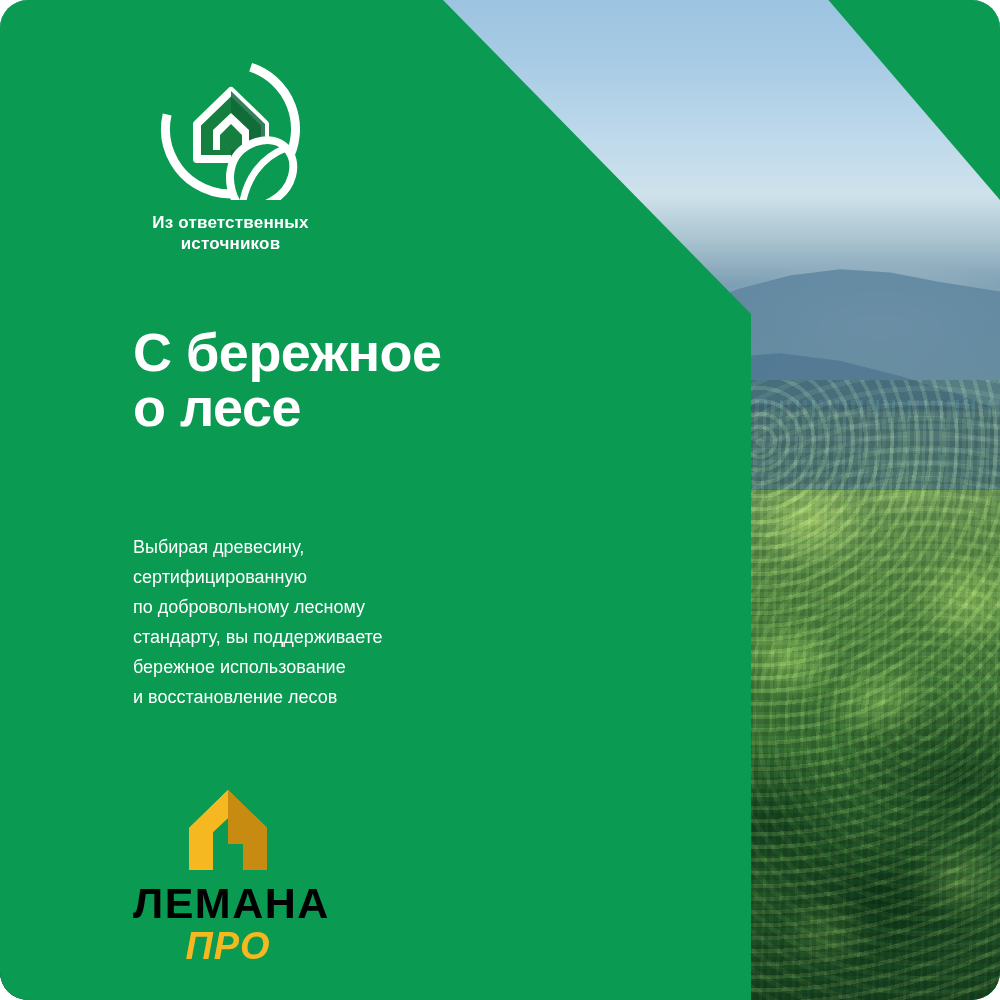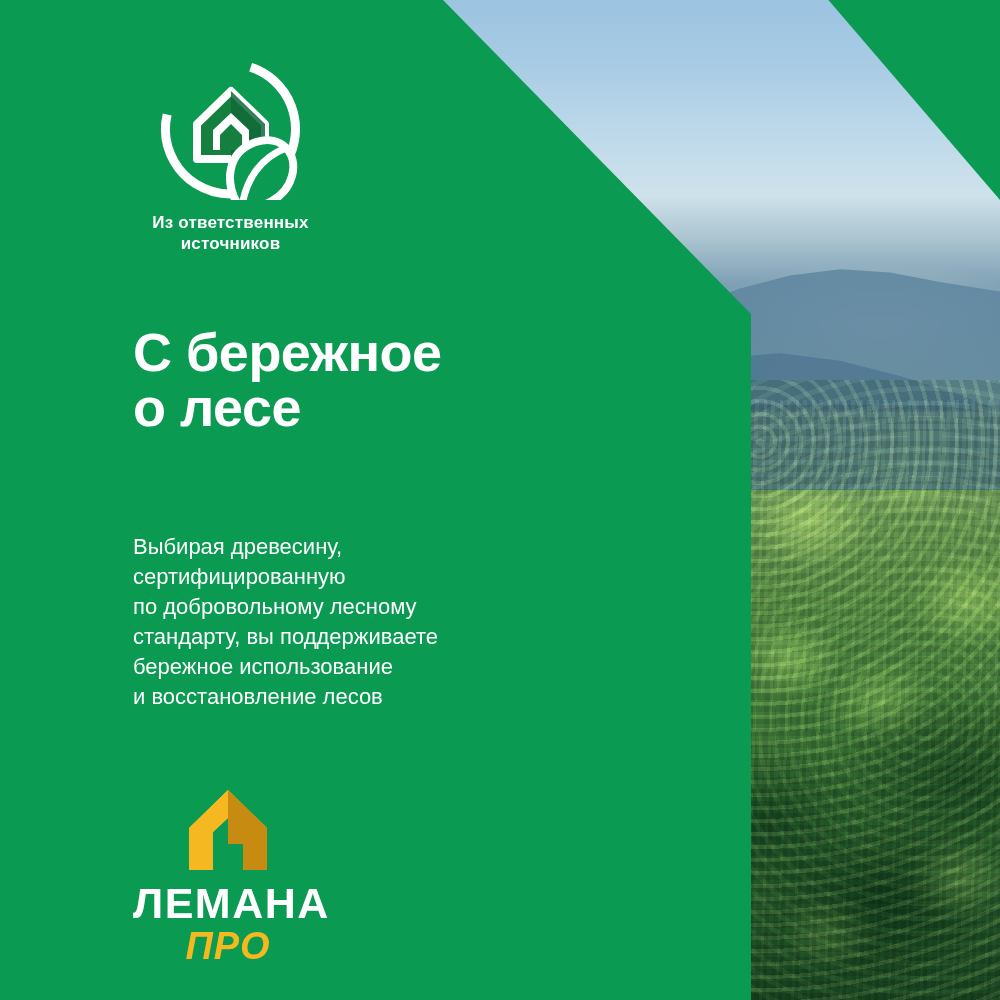--- a/index.html
+++ b/index.html
@@ -4,20 +4,21 @@
 <style>
   * { margin:0; padding:0; box-sizing:border-box; }
   html,body { width:1000px; height:1000px; background:#ffffff; }
   body { font-family:"Liberation Sans","DejaVu Sans",sans-serif; }
 
   .poster {
     position:relative;
     width:1000px; height:1000px;
     overflow:hidden;
     background:#0a9a52;
+    border-radius:28px;
   }
 
   
   .photo {
     position:absolute; inset:0;
     background:
       
       radial-gradient(ellipse 170px 120px at 880px 900px, rgba(8,44,20,.85), rgba(8,44,20,0) 70%),
       radial-gradient(ellipse 150px 110px at 770px 820px, rgba(10,50,24,.75), rgba(10,50,24,0) 70%),
       radial-gradient(ellipse 190px 130px at 960px 780px, rgba(9,46,22,.7), rgba(9,46,22,0) 72%),
@@ -130,33 +131,33 @@
     font-weight:bold;
     line-height:55px;
     letter-spacing:-.5px;
     white-space:pre-line;
   }
 
   
   .body-copy {
     position:absolute; left:133px; top:532px;
     color:#ffffff;
-    font-size:22px;
+    font-size:18px;
     font-weight:normal;
     line-height:30px;
     white-space:pre-line;
     max-width:420px;
   }
 
   
   .brand { position:absolute; left:133px; top:788px; width:190px; }
   .brand-house { width:110px; height:86px; margin:0 auto; display:block; }
   .brand-name {
     margin-top:6px; text-align:left;
-    color:#ffffff; font-size:43px; font-weight:bold;
+    color:#000000; font-size:43px; font-weight:bold;
     letter-spacing:1.5px; line-height:46px;
   }
   .brand-sub {
     text-align:center;
     color:#f5b820; font-size:38px; font-weight:bold;
     letter-spacing:1px; line-height:40px;font-style:italic;
   }
 </style>
 </head>
 <body>

